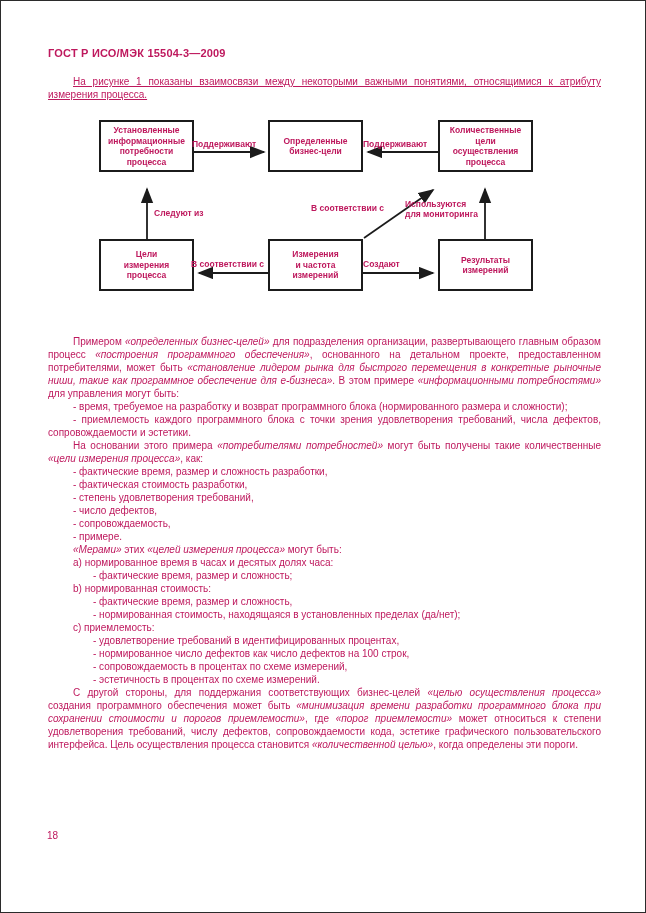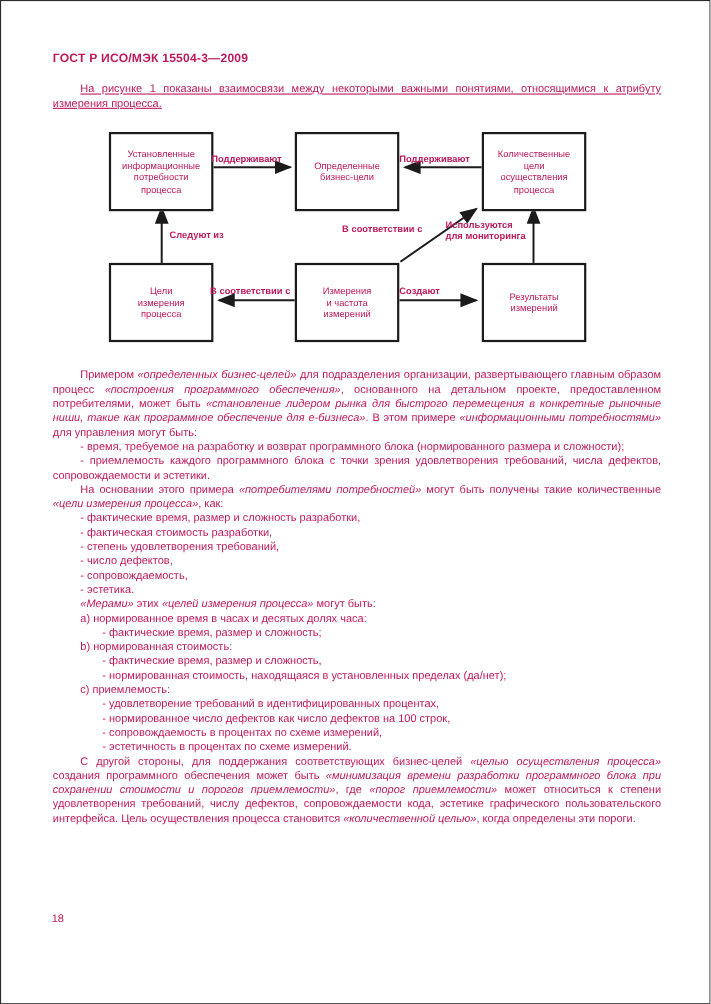--- a/index.html
+++ b/index.html
@@ -18,24 +18,24 @@
     margin:0; font-size:10px; line-height:13px; text-align:justify;
   }
   .para-block p.p   { text-indent:25px; }
   .para-block p.sub { text-indent:45px; }
   .it { font-style:italic; }
 
   
   .diagram { position:absolute; left:60px; top:110px; width:540px; height:196px; }
   .arrows  { position:absolute; left:0; top:0; width:540px; height:196px; }
   .box {
-    position:absolute; width:95px; height:72px; box-sizing:border-box;
+    position:absolute; width:95px; height:52px; box-sizing:border-box;
     border:2px solid #1b1b1b; background:#fff;
     display:flex; align-items:center; justify-content:center;
-    text-align:center; font-size:8.5px; font-weight:normal; line-height:10.5px;
+    text-align:center; font-size:8.5px; font-weight:bold; line-height:10.5px;
     white-space:pre-line;
   }
   .b0 { left:38px;  top:9px; }
   .b1 { left:207px; top:9px; }
   .b2 { left:377px; top:9px; }
   .b3 { left:38px;  top:128px; }
   .b4 { left:207px; top:128px; }
   .b5 { left:377px; top:128px; }
   .el {
     position:absolute; font-size:8.5px; font-weight:bold; line-height:10px;
@@ -116,21 +116,21 @@
   <div class="bodytext para-block">
       <p class="p"><span>Примером </span><span class="it">«определенных бизнес-целей»</span><span> для подразделения организации, развертывающего главным образом процесс </span><span class="it">«построения программного обеспечения»</span><span>, основанного на детальном проекте, предоставленном потребителями, может быть </span><span class="it">«становление лидером рынка для быстрого перемещения в конкретные рыночные ниши, такие как программное обеспечение для е-бизнеса»</span><span>. В этом примере </span><span class="it">«информационными потребностями»</span><span> для управления могут быть:</span></p>
       <p class="p"><span>- время, требуемое на разработку и возврат программного блока (нормированного размера и сложности);</span></p>
       <p class="p"><span>- приемлемость каждого программного блока с точки зрения удовлетворения требований, числа дефектов, сопровождаемости и эстетики.</span></p>
       <p class="p"><span>На основании этого примера </span><span class="it">«потребителями потребностей»</span><span> могут быть получены такие количественные </span><span class="it">«цели измерения процесса»</span><span>, как:</span></p>
       <p class="p"><span>- фактические время, размер и сложность разработки,</span></p>
       <p class="p"><span>- фактическая стоимость разработки,</span></p>
       <p class="p"><span>- степень удовлетворения требований,</span></p>
       <p class="p"><span>- число дефектов,</span></p>
       <p class="p"><span>- сопровождаемость,</span></p>
-      <p class="p"><span>- эстетика.</span></p>
+      <p class="p"><span>- примере.</span></p>
       <p class="p"><span class="it">«Мерами»</span><span> этих </span><span class="it">«целей измерения процесса»</span><span> могут быть:</span></p>
       <p class="p"><span>а) нормированное время в часах и десятых долях часа:</span></p>
       <p class="sub"><span>- фактические время, размер и сложность;</span></p>
       <p class="p"><span>b) нормированная стоимость:</span></p>
       <p class="sub"><span>- фактические время, размер и сложность,</span></p>
       <p class="sub"><span>- нормированная стоимость, находящаяся в установленных пределах (да/нет);</span></p>
       <p class="p"><span>с) приемлемость:</span></p>
       <p class="sub"><span>- удовлетворение требований в идентифицированных процентах,</span></p>
       <p class="sub"><span>- нормированное число дефектов как число дефектов на 100 строк,</span></p>
       <p class="sub"><span>- сопровождаемость в процентах по схеме измерений,</span></p>

